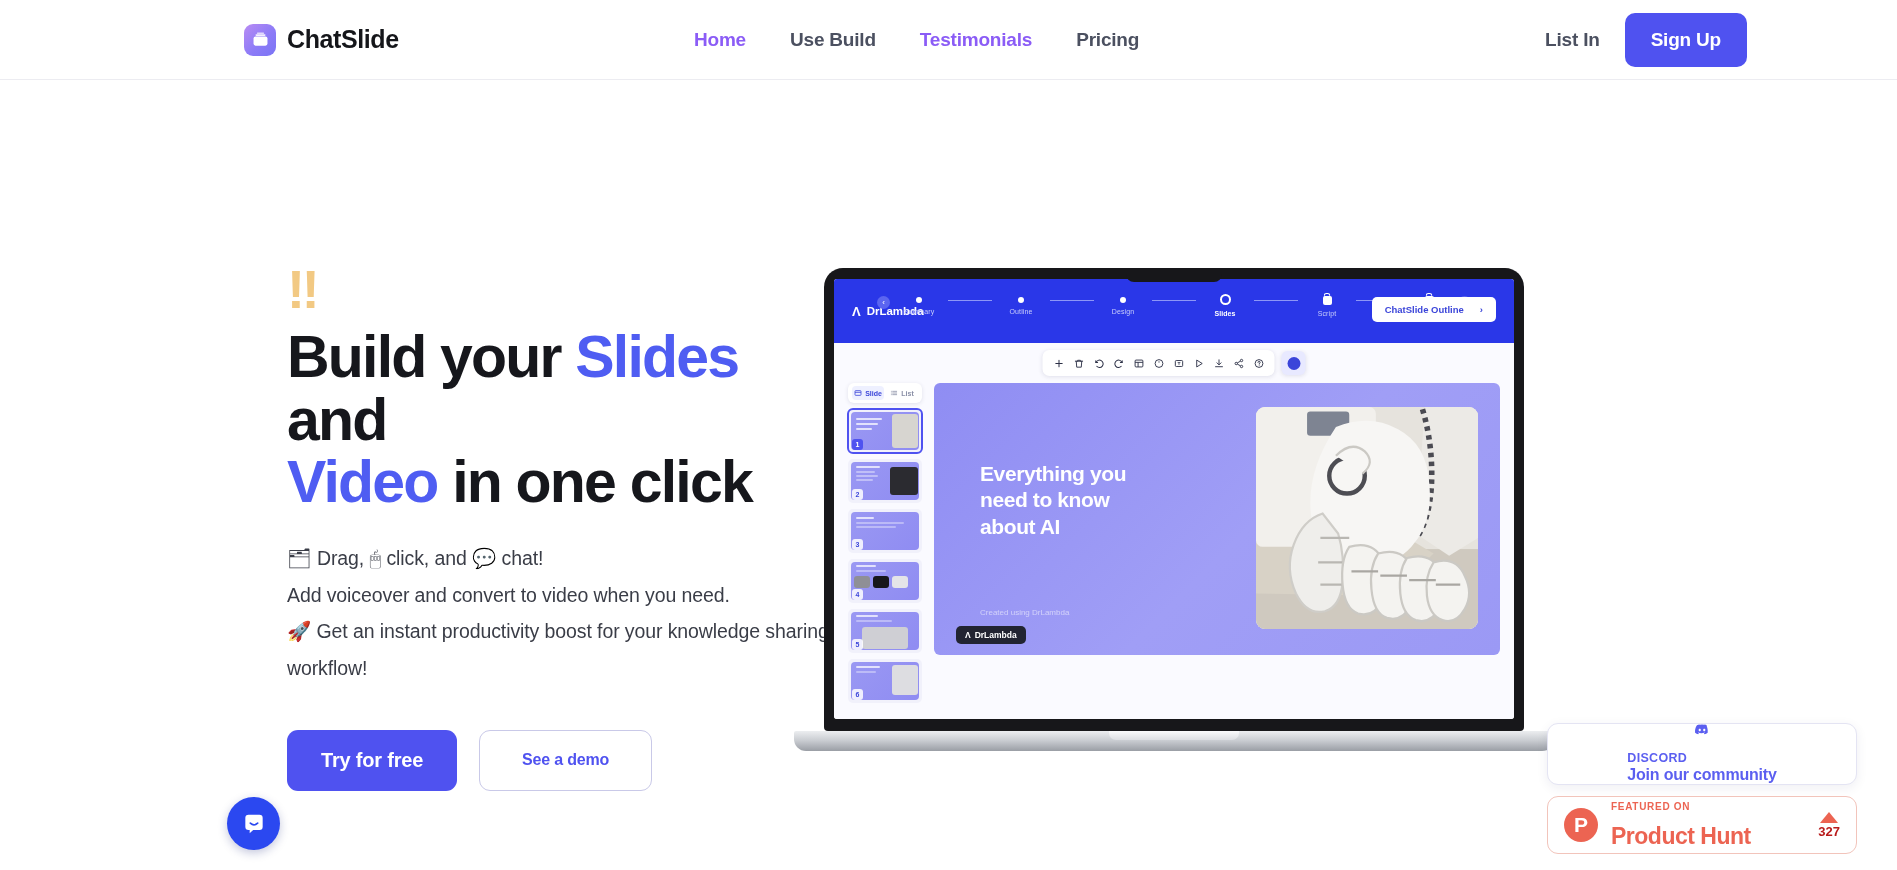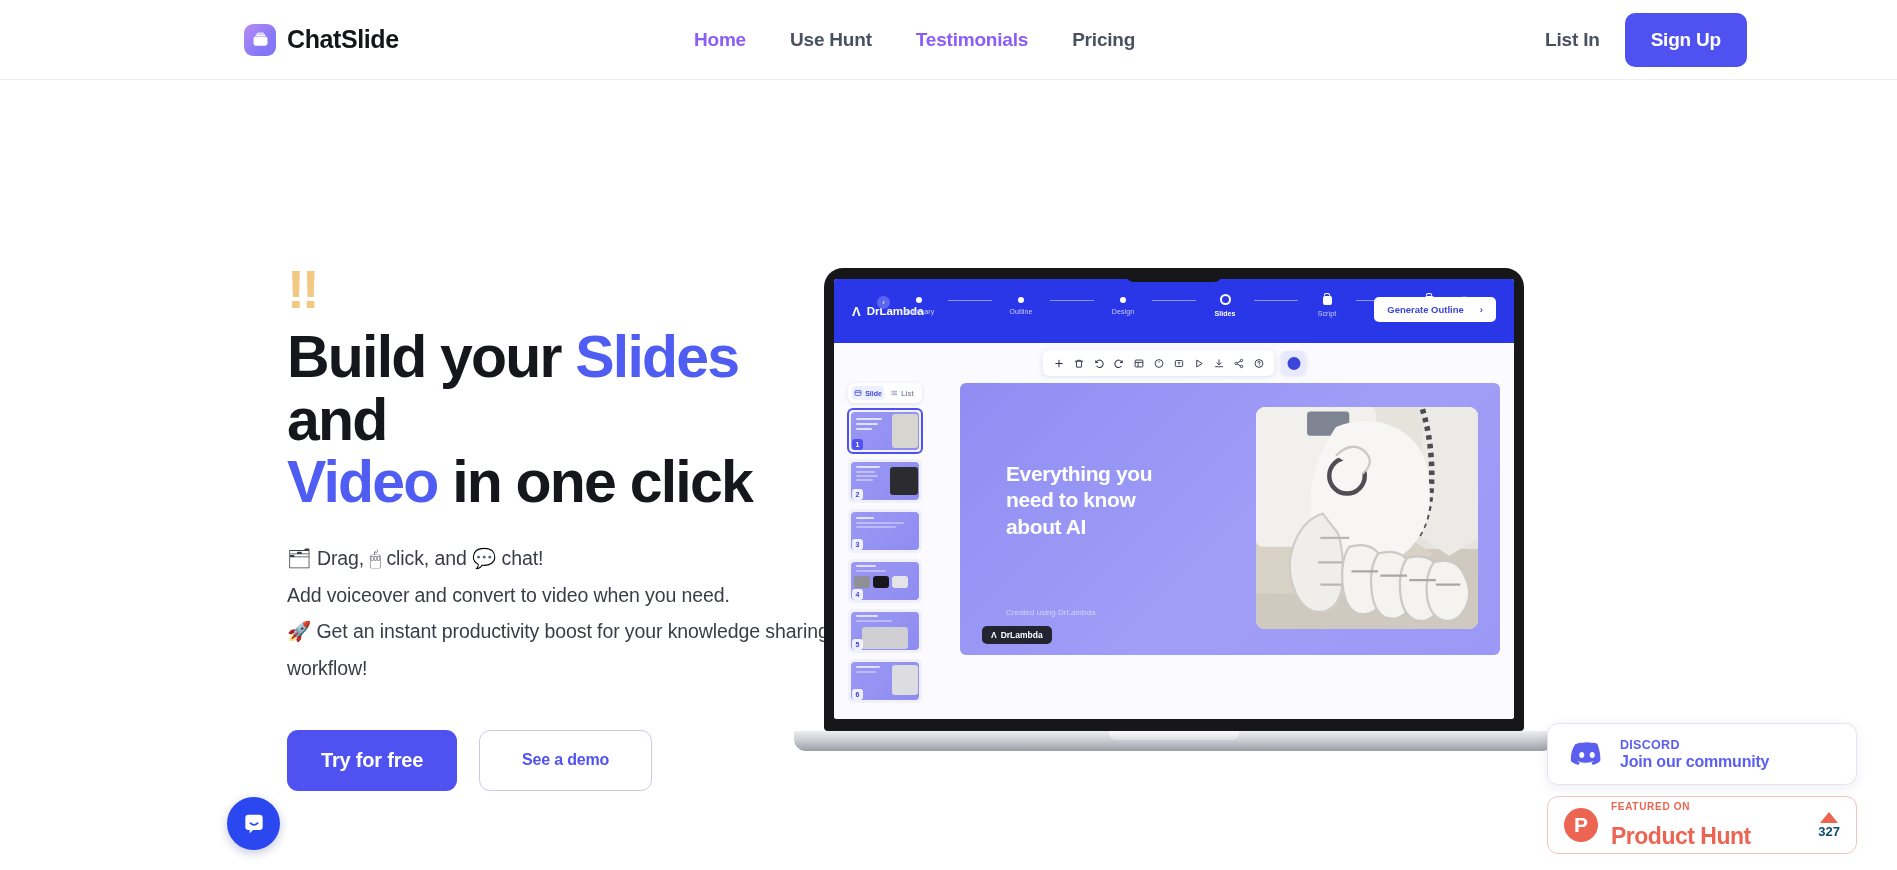--- a/index.html
+++ b/index.html
@@ -297,21 +297,21 @@
   .thumb .ph {
     position: absolute; border-radius: 3px; z-index: 2;
     background: #cfd0d6;
   }
 
   
   .slide {
     position: absolute; left: 100px; top: 40px;
     right: 14px; height: 272px;
     background: linear-gradient(135deg,#8f8df3 0%,#a09ef6 55%,#9b99f5 100%);
-    border-radius: 6px; overflow: hidden; margin-left: 26px;
+    border-radius: 6px; overflow: hidden;
   }
   .slide-title {
     position: absolute; left: 46px; top: 78px;
     width: 180px;
     font-size: 21px; line-height: 1.25;
     font-weight: 700; color: #ffffff;
     letter-spacing: -0.4px;
   }
   .slide-credit {
     position: absolute; left: 46px; bottom: 38px;
@@ -343,20 +343,21 @@
   }
   .discord {
     position: absolute; right: 40px; top: 723px;
     width: 310px; height: 62px;
     background: #fff; border: 1px solid #e4e4f3;
     border-radius: 11px;
     display: flex; align-items: center; gap: 16px;
     padding: 0 22px; cursor: pointer;
     box-shadow: 0 3px 12px rgba(30,30,80,.07);
     z-index: 60;
+    flex-direction: column;
   }
   .dc-txt { display: flex; flex-direction: column; gap: 1px; }
   .dc-k { font-size: 12.5px; font-weight: 700; color: #5b5ff0; letter-spacing: .3px; }
   .dc-v { font-size: 16px; font-weight: 700; color: #5b5ff0; letter-spacing: -.2px; }
 
   .ph-badge {
     position: absolute; right: 40px; top: 796px;
     width: 310px; height: 58px;
     background: #fff; border: 1px solid #f2c4bb;
     border-radius: 11px;
@@ -374,40 +375,40 @@
   .ph-txt { display: flex; flex-direction: column; gap: 12px; flex: 1; }
   .ph-k { font-size: 10px; font-weight: 700; color: #ec6452; letter-spacing: .7px; }
   .ph-v { font-size: 23px; font-weight: 700; color: #ec6452; letter-spacing: -.5px; line-height: 1.05; }
   .ph-vote { display: flex; flex-direction: column; align-items: center; gap: 1px; }
   .ph-tri {
     width: 0; height: 0;
     border-left: 9px solid transparent;
     border-right: 9px solid transparent;
     border-bottom: 11px solid #ec6452;
   }
-  .ph-n { font-size: 13px; font-weight: 700; color: #0c4a6e; }
+  .ph-n { font-size: 13px; font-weight: 700; color: #b91c1c; }
 </style>
 </head>
 <body>
 
 <header class="header">
   <div class="brand">
     <span class="logo-mark">
       <svg width="19" height="19" viewBox="0 0 24 24" fill="none">
         <rect x="3.2" y="8.2" width="17.6" height="11.6" rx="2.6" fill="#ffffff"></rect>
         <rect x="5.6" y="5.4" width="12.8" height="2.1" rx="1.05" fill="#ffffff" opacity=".88"></rect>
         <rect x="7.4" y="3.2" width="9.2" height="1.8" rx="0.9" fill="#ffffff" opacity=".7"></rect>
       </svg>
     </span>
     <span class="brand-name">ChatSlide</span>
   </div>
 
   <nav class="nav">
     <a href="#" class="active">Home</a>
-    <a href="#">Use Hunt</a>
+    <a href="#">Use Build</a>
     <a href="#" class="active">Testimonials</a>
     <a href="#">Pricing</a>
   </nav>
 
   <div class="auth">
     <a href="#" class="signin">List In</a>
     <button class="signup">Sign Up</button>
   </div>
 </header>
 
@@ -476,21 +477,21 @@
             <div class="connector"></div>
             <div class="step">
               <div class="lockdot"></div>
               <div class="lbl">Video</div>
             </div>
           </div>
           <div class="step-arrow">›</div>
         </div>
 
         <div class="gen-btn">
-          <span>Generate Outline</span>
+          <span>ChatSlide Outline</span>
           <span>›</span>
         </div>
       </div>
 
       <div class="workspace">
 
         <div class="toolbar">
           <div class="toolbar-pill">
             <span class="ticon">
                 <svg width="11" height="11" viewBox="0 0 24 24" stroke="currentColor" stroke-width="2.2" fill="none" stroke-linecap="round">

